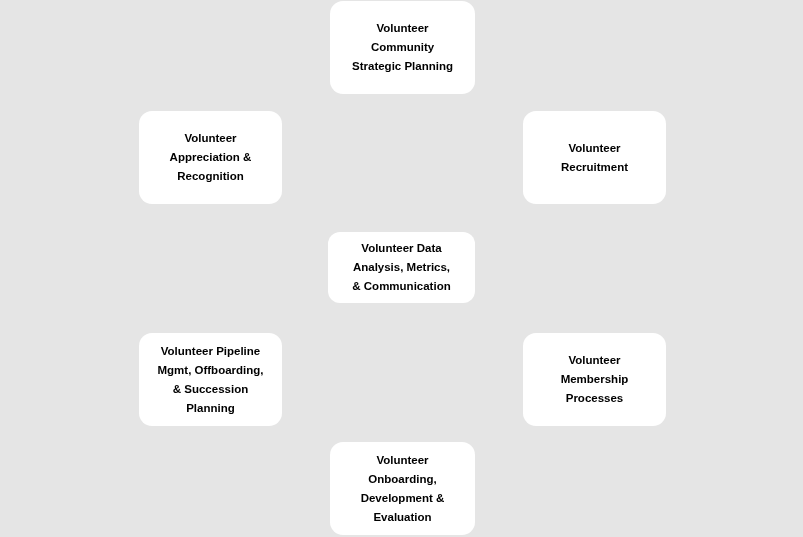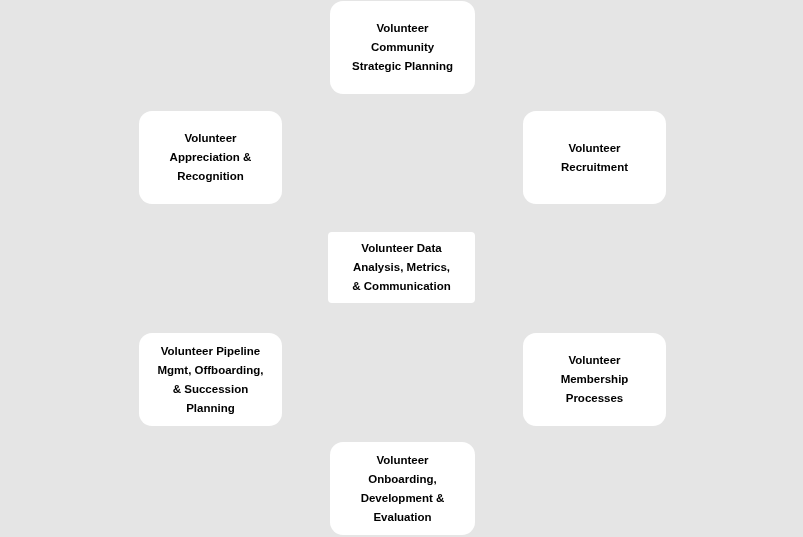--- a/index.html
+++ b/index.html
@@ -27,21 +27,21 @@
     text-align: center;
     font-weight: bold;
     font-size: 11.5px;
     line-height: 19px;
     letter-spacing: 0px;
     box-sizing: border-box;
     padding: 2px 6px;
     white-space: pre-line;
   }
   .node.rounded { border-radius: 13px; }
-  .node.square  { border-radius: 4px; }
+  .node.square  { border-radius: 12px; }
 
   
   #node-top        { left: 330px; top: 1px;   width: 145px; height: 93px; }
   #node-upper-left { left: 139px; top: 111px; width: 143px; height: 93px; }
   #node-upper-right{ left: 523px; top: 111px; width: 143px; height: 93px; }
   #node-center     { left: 328px; top: 232px; width: 147px; height: 71px; }
   #node-lower-left { left: 139px; top: 333px; width: 143px; height: 93px; text-align: center; }
   #node-lower-right{ left: 523px; top: 333px; width: 143px; height: 93px; }
   #node-bottom     { left: 330px; top: 442px; width: 145px; height: 93px; }
 </style>

